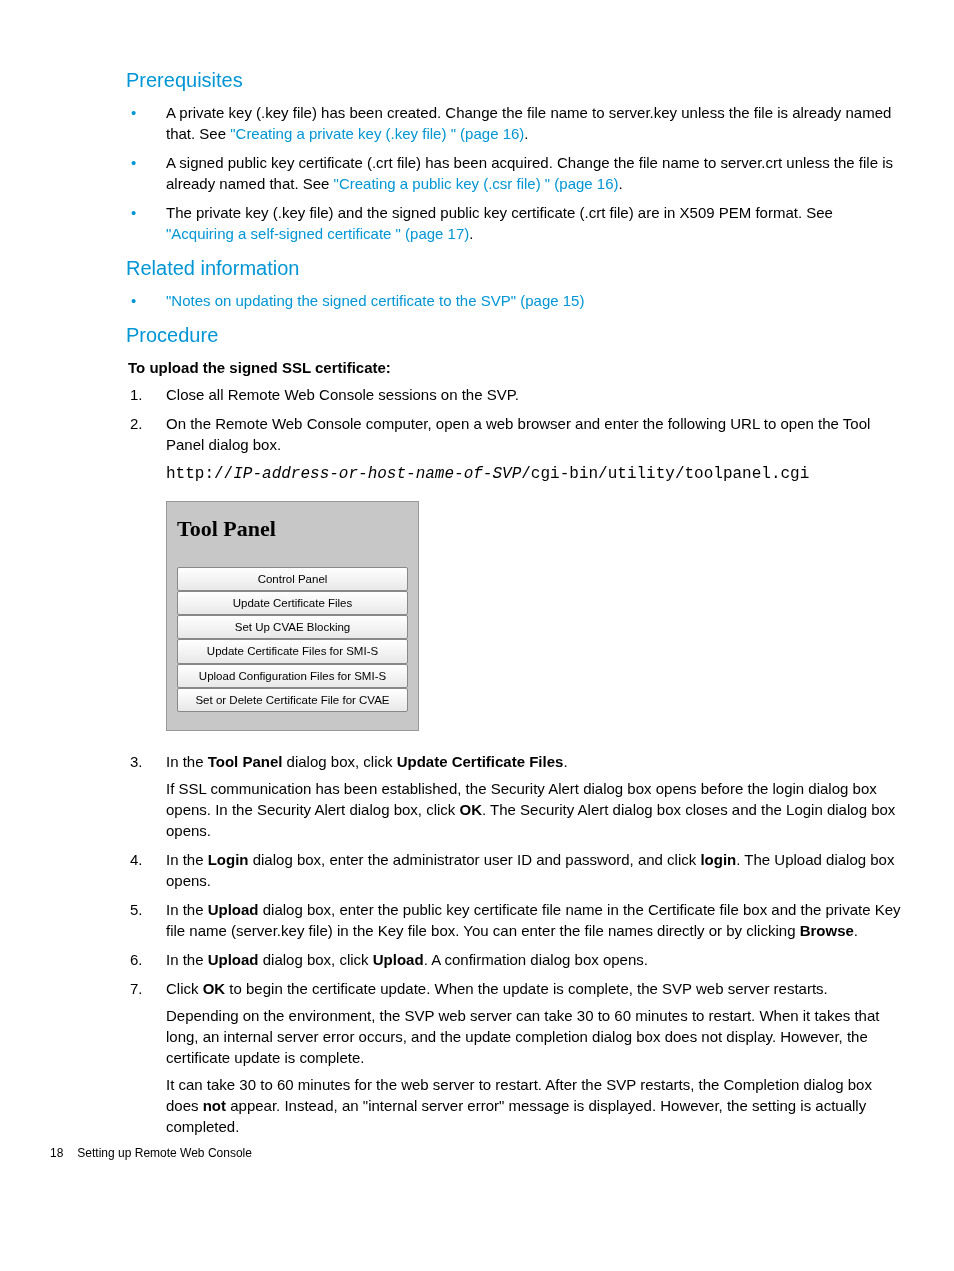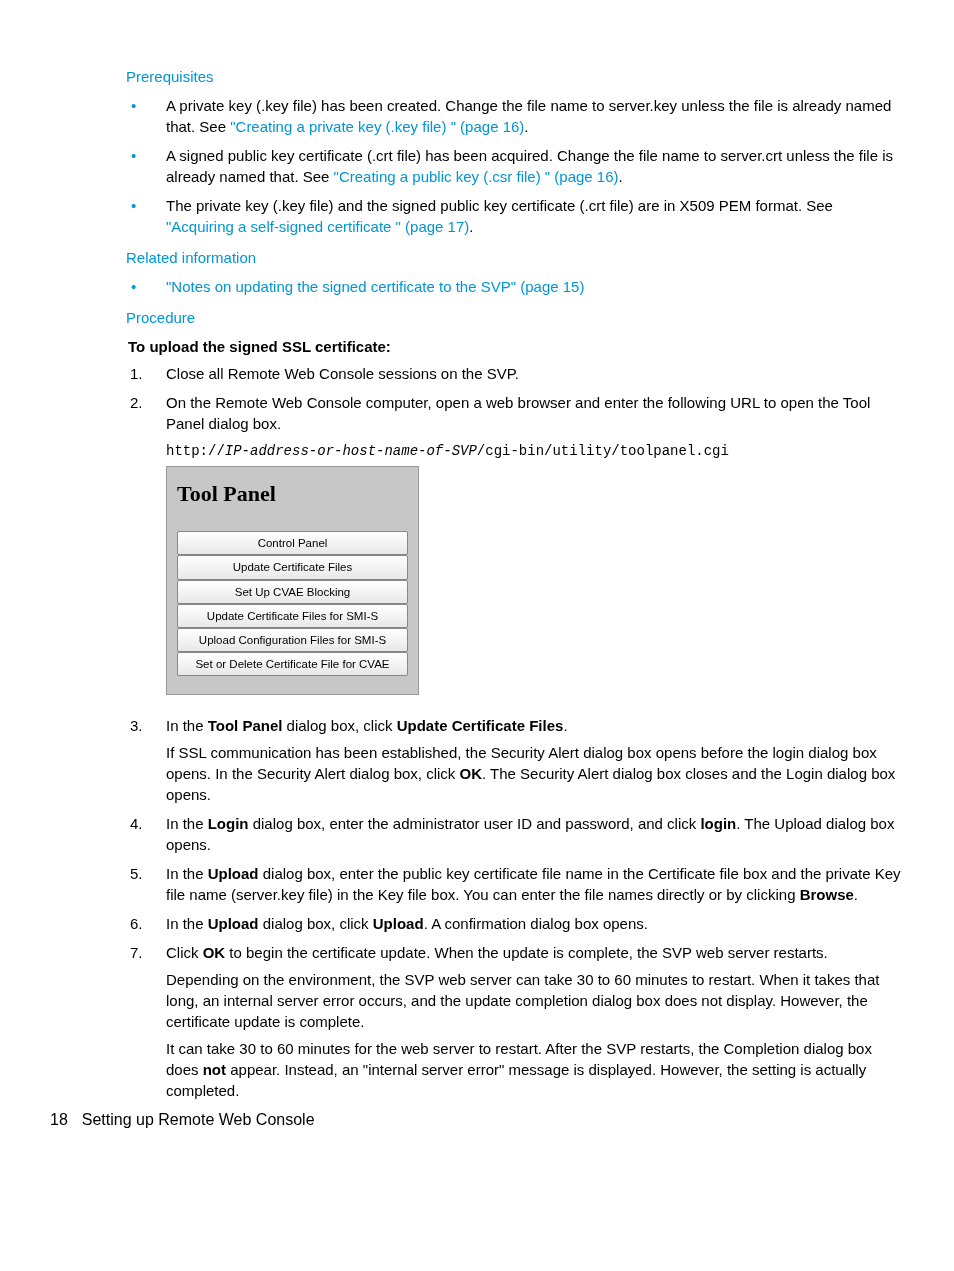--- a/index.html
+++ b/index.html
@@ -9,21 +9,21 @@
       line-height: 1.4;
       color: #000;
       background: #fff;
       width: 954px;
       padding: 60px 50px 40px 50px;
     }
     .content { padding-left: 78px; }
     h3 {
       color: #0096d6;
       font-weight: normal;
-      font-size: 15px;
+      font-size: 20px;
       margin: 6px 0 8px -2px;
     }
     ul.bullet {
       list-style: none;
       padding-left: 0;
       margin-bottom: 10px;
     }
     ul.bullet > li {
       position: relative;
       padding-left: 38px;
@@ -55,23 +55,23 @@
     }
     ol.steps > li::before {
       content: counter(step) ".";
       position: absolute;
       left: 2px;
       top: 0;
     }
     ol.steps p { margin-top: 6px; }
     code.url {
       font-family: "Courier New", monospace;
-      font-size: 14px;
+      font-size: 16px;
       display: block;
-      margin: 8px 0 4px 0;
+      margin: 8px 0 16px 0;
     }
     code.url .italic { font-style: italic; }
     b { font-weight: bold; }
 
     
     .tool-panel {
       width: 253px;
       border: 1px solid #999;
       background: #c7c7c7;
       padding: 12px 10px 18px 10px;
@@ -90,21 +90,21 @@
       border: 1px solid #888;
       border-radius: 2px;
       font-size: 11.5px;
       text-align: center;
       padding: 3px 2px;
       font-family: Arial, sans-serif;
       color: #000;
     }
 
     .footer {
-      font-size: 16px;
+      font-size: 12px;
       padding-left: 0;
     }
     .footer .pagenum { margin-right: 14px; }
   </style>
 </head>
 <body>
 
 <div class="content">
 
   <h3>Prerequisites</h3>

